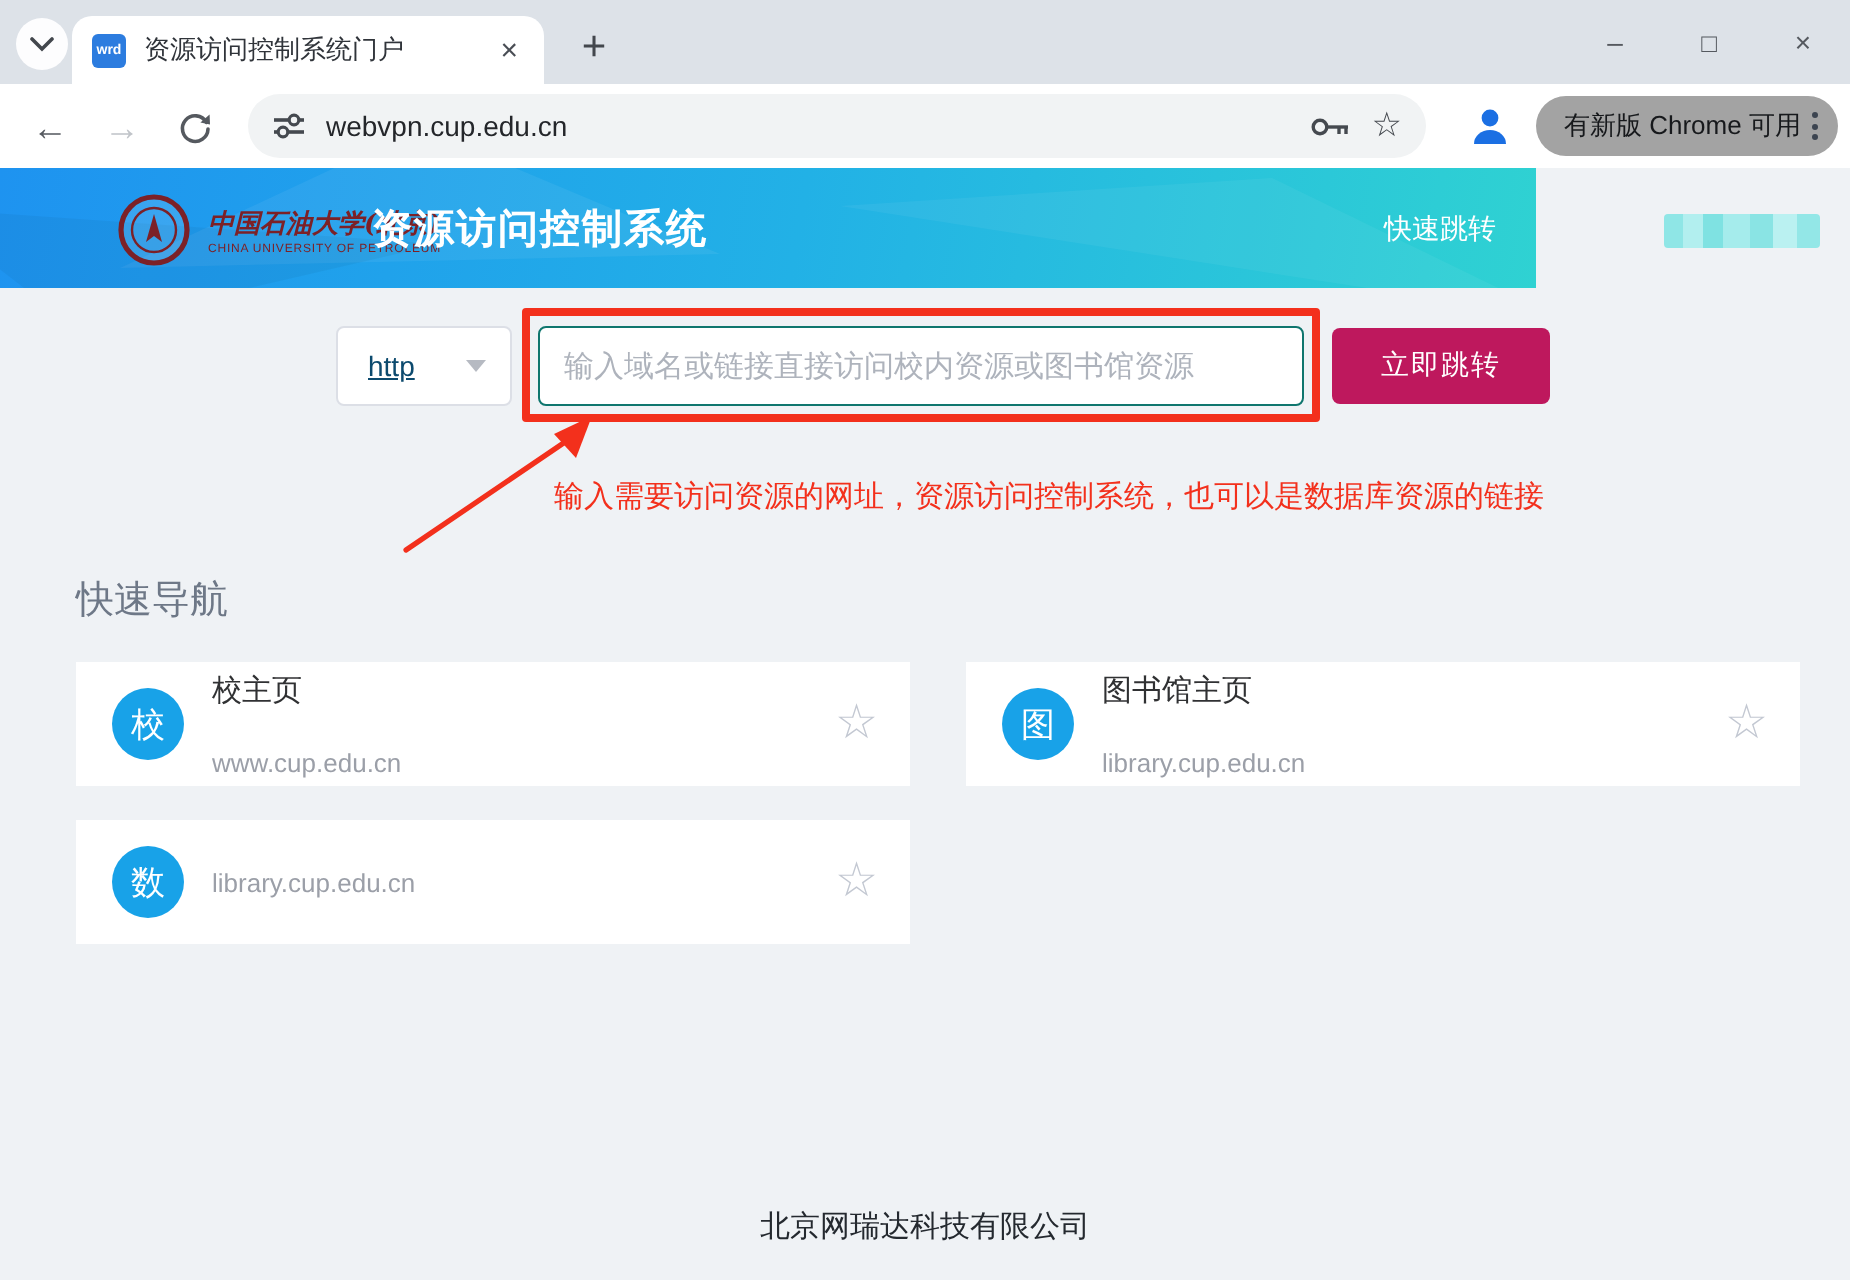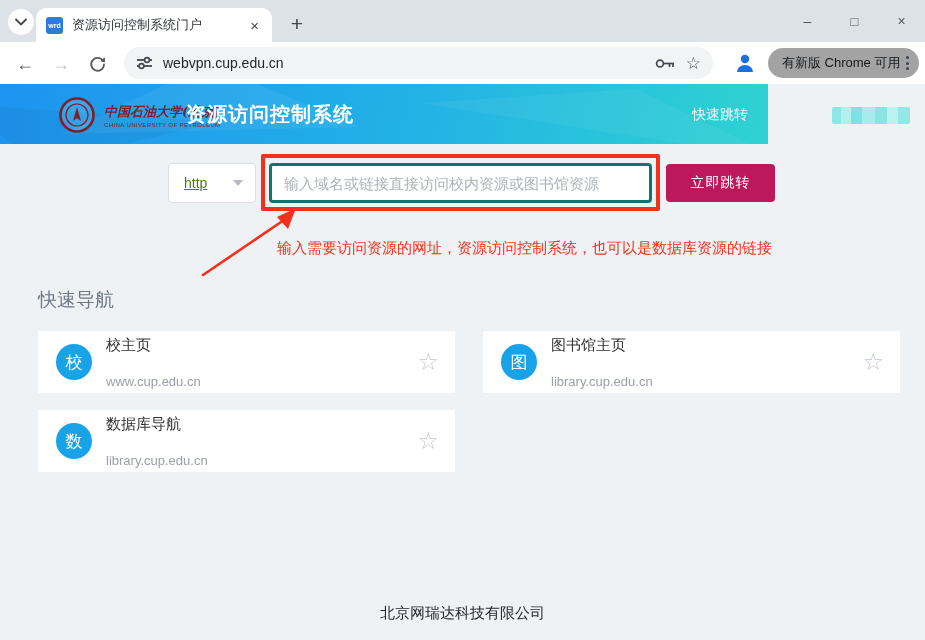--- a/index.html
+++ b/index.html
@@ -54,26 +54,26 @@
   .quick-jump { position:absolute; left:692px; top:22px; color:#ffffff; font-size:14px; }
   .head-search { position:absolute; left:777px; top:21px; }
   .head-user { position:absolute; left:804px; top:20px; }
   .user-blur { position:absolute; left:832px; top:107px; width:78px; height:17px; border-radius:2px;
     background:linear-gradient(90deg,#8fe6e6 0 12%,#b2efef 12% 25%,#7fe2e2 25% 38%,#a5ecec 38% 55%,#8ae4e4 55% 70%,#baf1f1 70% 85%,#93e7e7 85% 100%); }
 
   
   .content { position:absolute; left:0; top:144px; width:925px; height:496px; background:#eff2f5; }
   .proto-select { position:absolute; left:168px; top:19px; width:88px; height:40px; background:#fff;
     border:1px solid #dcdfe6; border-radius:4px; display:flex; align-items:center; padding:0 12px 0 15px; }
-  .proto-label { font-size:14px; color:#4d7c0f; flex:1;text-decoration:underline; }
+  .proto-label { font-size:14px; color:#0c4a6e; flex:1;text-decoration:underline; }
   .caret { width:0; height:0; border-left:5px solid transparent; border-right:5px solid transparent;
     border-top:6px solid #b6bac2; }
   .red-box { position:absolute; left:261px; top:10px; width:399px; height:57px;
     border:4px solid #f3301c; border-radius:2px; }
-  .res-input { position:absolute; left:269px; top:19px; width:383px; height:40px; border:3px solid #0f766e;
+  .res-input { position:absolute; left:269px; top:19px; width:383px; height:40px; border:1px solid #0f766e;
     border-radius:4px; padding:0 12px; font-size:15px; color:#333; background:#fff; outline:none;
     font-family:"Liberation Sans","DejaVu Sans",sans-serif; }
   .res-input::placeholder { color:#aeb3bc; }
   .jump-btn { position:absolute; left:666px; top:20px; width:109px; height:38px; background:#be185d;
     color:#ffffff; font-size:14px; border:none; border-radius:4px; letter-spacing:1px; cursor:pointer; }
   .arrow-svg { position:absolute; left:198px; top:62px; }
   .ann-text { position:absolute; left:277px; top:95px; font-size:15px; color:#f3301c; white-space:nowrap; }
 
   .qn-heading { position:absolute; left:38px; top:143px; font-size:19px; color:#6e7887; }
   .card { position:absolute; width:417px; height:62px; background:#ffffff; display:flex;
@@ -226,21 +226,20 @@
       <span class="card-txt">
         <span class="card-title">图书馆主页</span>
         <span class="card-url">library.cup.edu.cn</span>
       </span>
       <span class="card-star">☆</span>
     </div>
 
     <div class="card c3">
       <span class="card-ico">数</span>
       <span class="card-txt">
-        <span class="card-title">数据库导航</span>
         <span class="card-url">library.cup.edu.cn</span>
       </span>
       <span class="card-star">☆</span>
     </div>
 
     <div class="footer">北京网瑞达科技有限公司</div>
   </div>
 
 </div>
 

